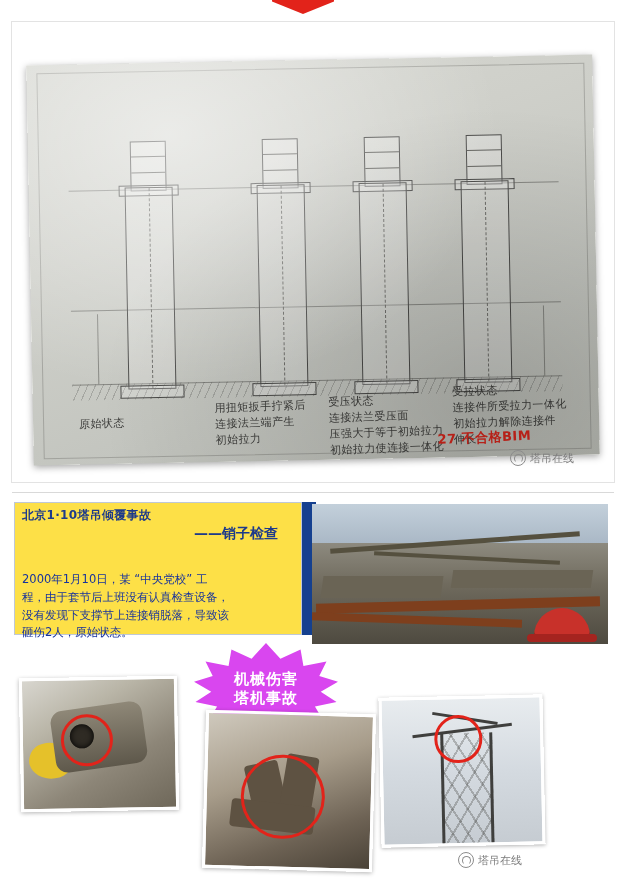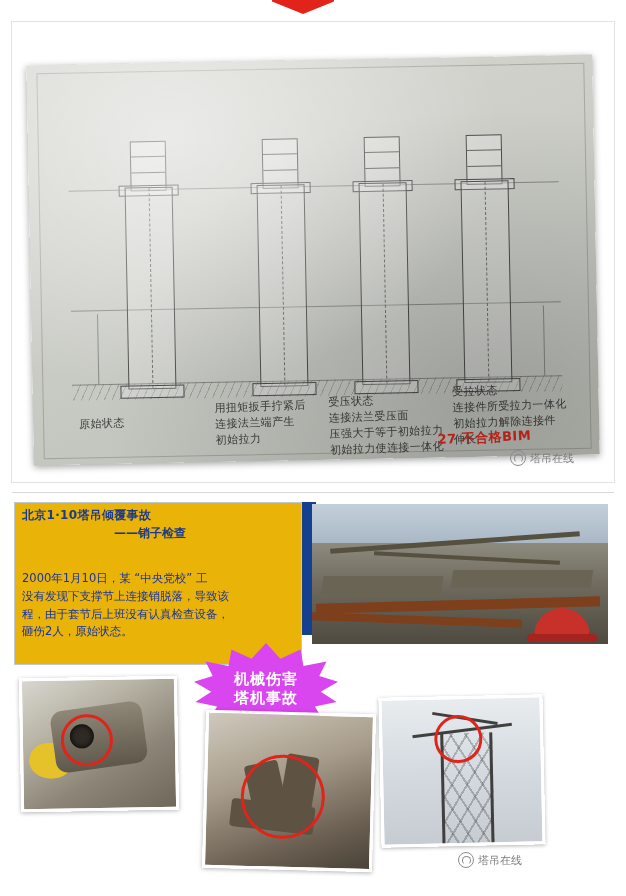--- a/index.html
+++ b/index.html
@@ -181,39 +181,39 @@
   
   .panel2 {
     position: absolute;
     left: 12px; top: 500px;
     width: 602px; height: 388px;
     background: #ffffff;
   }
   .case-text-box {
     position: absolute;
     left: 2px; top: 2px;
-    width: 288px; height: 163px;
-    background: #eab308;
+    width: 288px; height: 133px;
+    background: #fde047;
     border: 1px solid #bfc8d6;
     padding: 4px 7px 0 7px;
     box-sizing: border-box;
   }
   .case-title {
     color: #1d3a8a;
     font-size: 12px;
     font-weight: bold;
     font-family: "DejaVu Sans", sans-serif;
     letter-spacing: .3px;
   }
   .case-sub {
     color: #1d3a8a;
-    font-size: 12px;
+    font-size: 14px;
     font-weight: bold;
     font-family: "DejaVu Sans", sans-serif;
-    text-align: center;
+    text-align: right;
     margin: 1px 16px 1px 0;
   }
   .case-body {
     color: #17329c;
     font-size: 11.5px;
     line-height: 1.55;
     font-family: "DejaVu Sans", sans-serif;
     text-align: justify;
     margin-top: 28px;
   }
@@ -443,22 +443,22 @@
 
 <div class="panel2">
 
   <div class="blue-band-r"></div>
 
   <div class="case-text-box">
     <div class="case-title">北京1·10塔吊倾覆事故</div>
     <div class="case-sub">——销子检查</div>
     <div class="case-body">
       <div>2000年1月10日，某 “中央党校” 工</div>
+      <div>程，由于套节后上班没有认真检查设备，</div>
       <div>没有发现下支撑节上连接销脱落，导致该</div>
-      <div>程，由于套节后上班没有认真检查设备，</div>
       <div>砸伤2人，原始状态。</div>
     </div>
   </div>
 
   <div class="photo photo-site">
     <div class="site-sky-haze"></div>
     <div class="site-crane" style="left:18px; top:36px; width:250px; height:5px; transform:rotate(-4deg);"></div>
     <div class="site-crane" style="left:62px; top:52px; width:186px; height:4px; transform:rotate(3deg);"></div>
     <div class="site-debris" style="left:10px; top:72px; width:120px; height:22px;"></div>
     <div class="site-debris" style="left:140px; top:66px; width:140px; height:18px;"></div>

